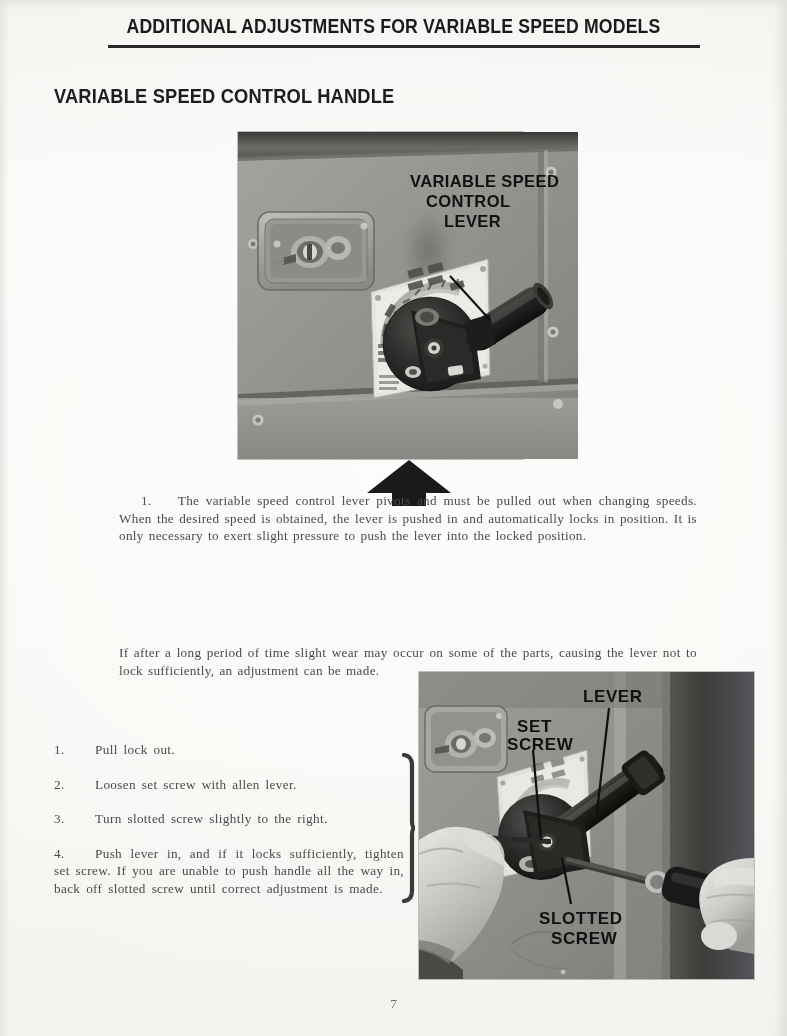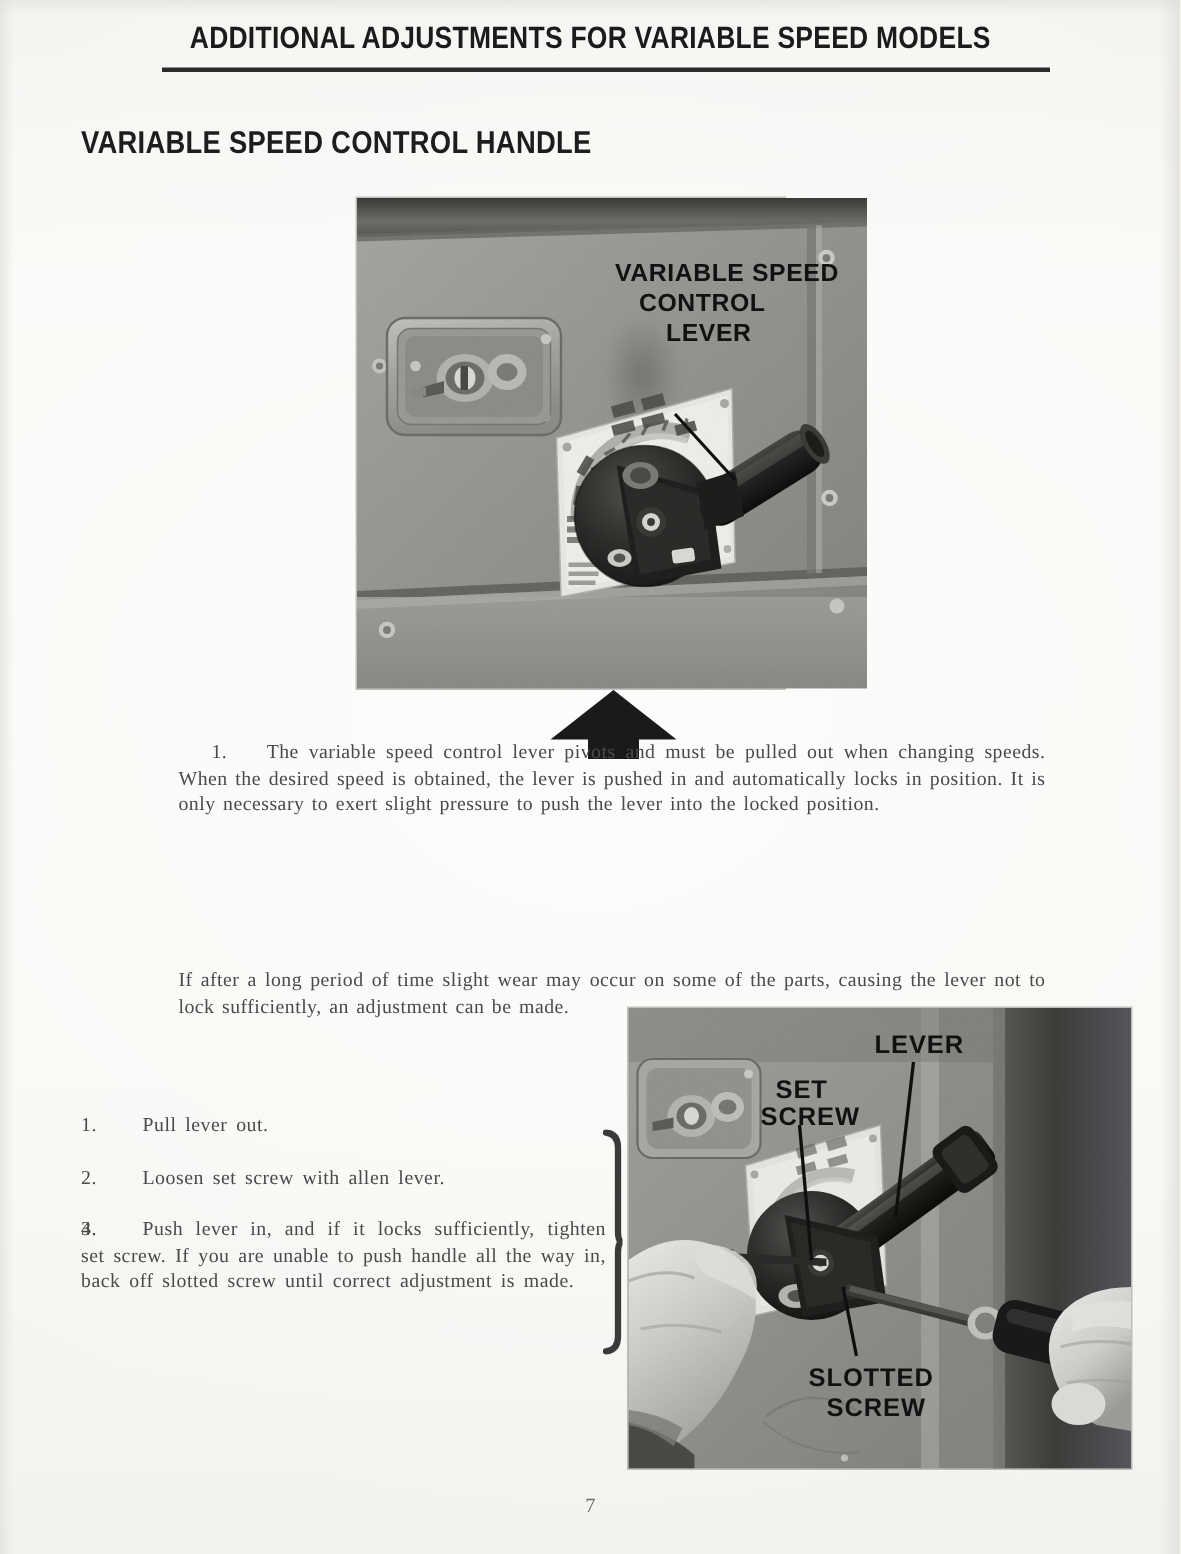--- a/index.html
+++ b/index.html
@@ -373,30 +373,31 @@
   </div>
 
   <div class="body-para" id="para-wear">
     <span>If after a long period of time slight wear may occur on some of the parts, causing the lever not to lock sufficiently, an adjustment can be made.</span>
   </div>
 
   <div class="steps">
 
     <div class="step-row" id="step-1">
       <span class="step-num">1.</span>
-      <span class="step-text">Pull lever out.</span>
+      <span class="step-text">Pull lock out.</span>
     </div>
 
     <div class="step-row" id="step-2">
       <span class="step-num">2.</span>
       <span class="step-text">Loosen set screw with allen lever.</span>
     </div>
 
     <div class="step-row" id="step-3">
       <span class="step-num">3.</span>
+      <span class="step-text">Turn slotted screw slightly to the right.</span>
     </div>
 
     <div class="step-row step-block" id="step-4">
       <span class="step-num">4.</span>
       <span class="step-text">Push lever in, and if it locks sufficiently, tighten set screw.  If you are unable to push handle all the way in, back off slotted screw until correct adjustment is made.</span>
     </div>
 
   </div>
 
   <div class="brace">

